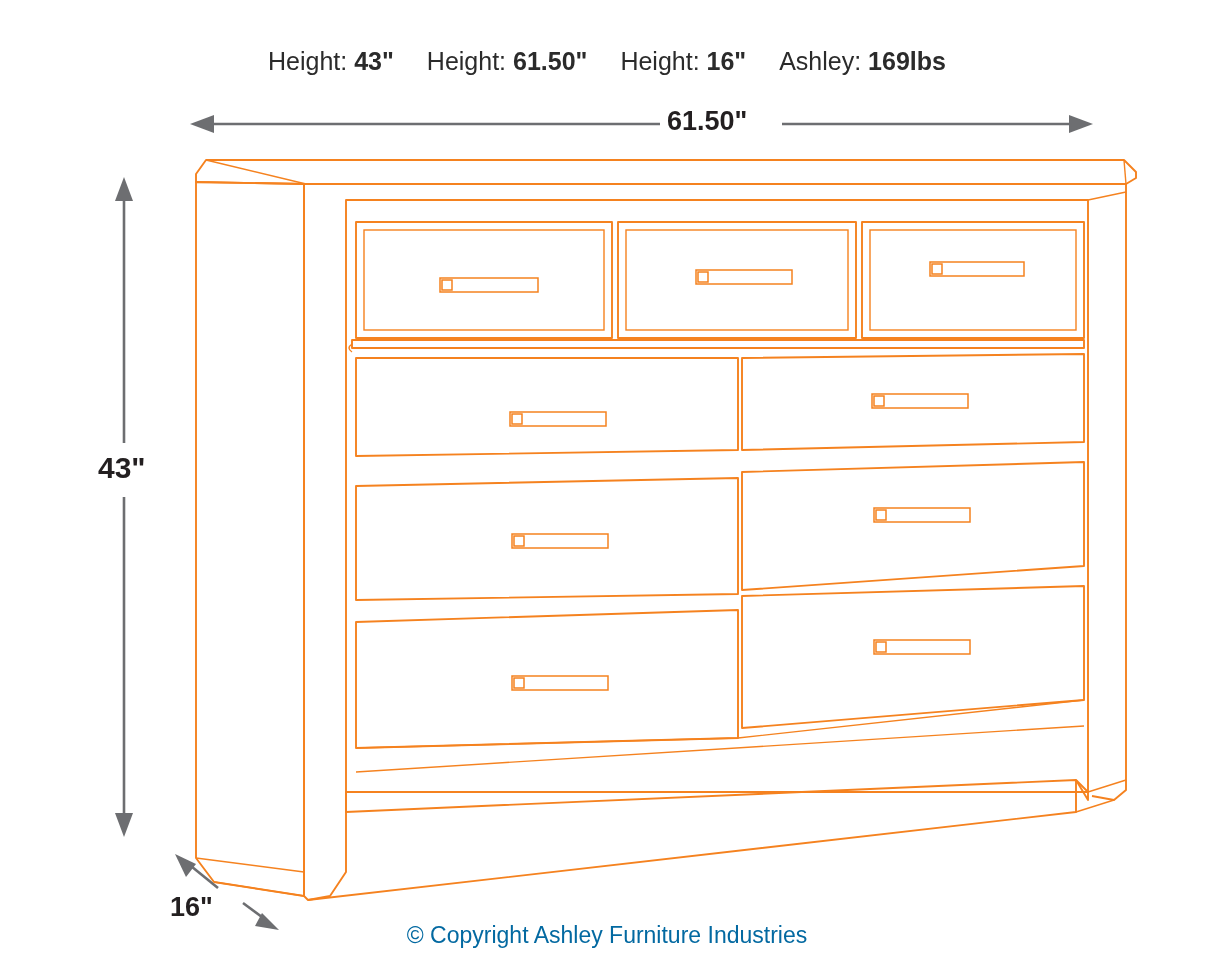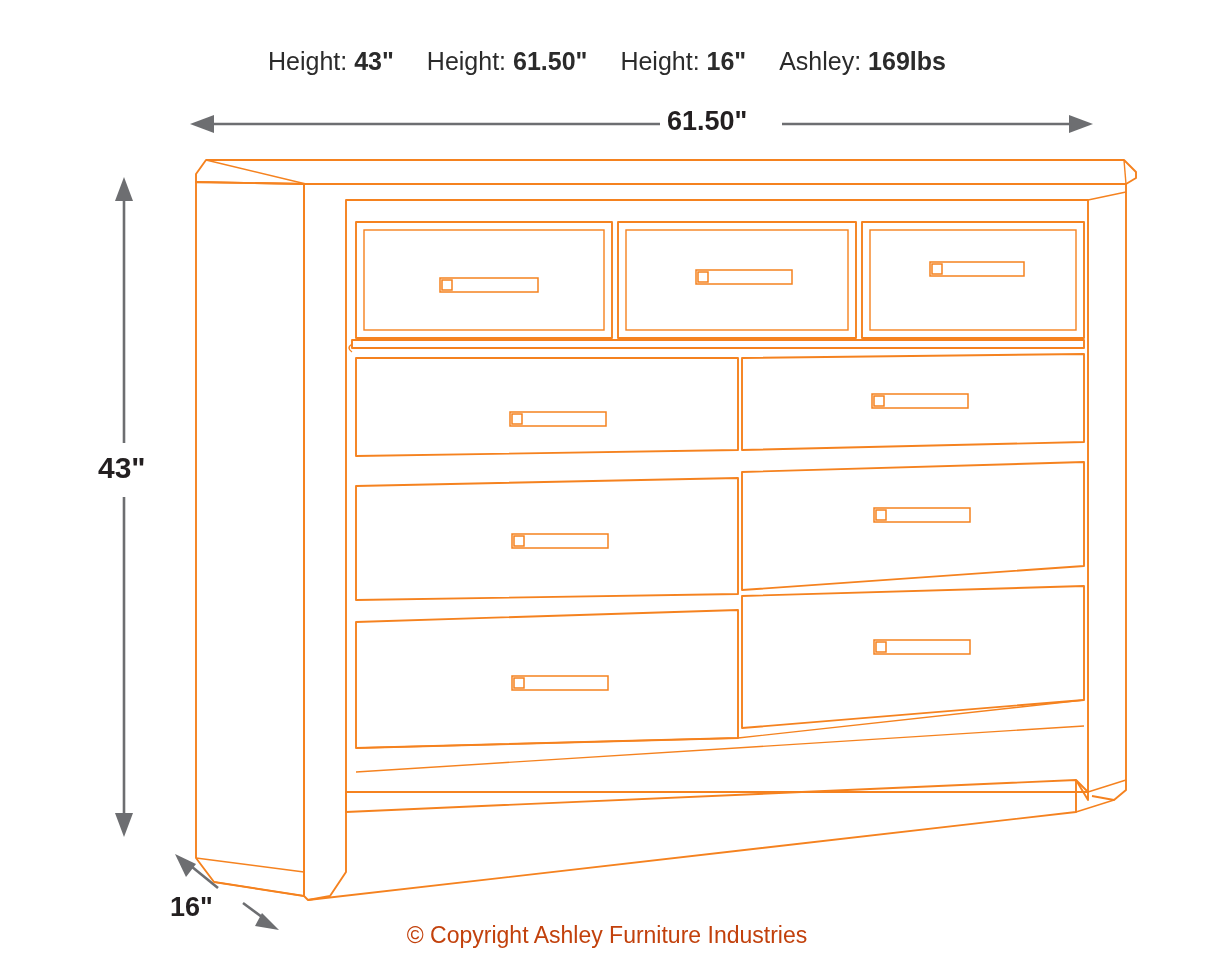--- a/index.html
+++ b/index.html
@@ -62,21 +62,21 @@
   }
 
   
   #copyright {
     position: absolute;
     top: 922px;
     left: 0;
     width: 1214px;
     text-align: center;
     font-size: 23px;
-    color: #c2410c;
+    color: #0369a1;
   }
 
   
   svg.layer {
     position: absolute;
     top: 0;
     left: 0;
     width: 1214px;
     height: 971px;
   }

